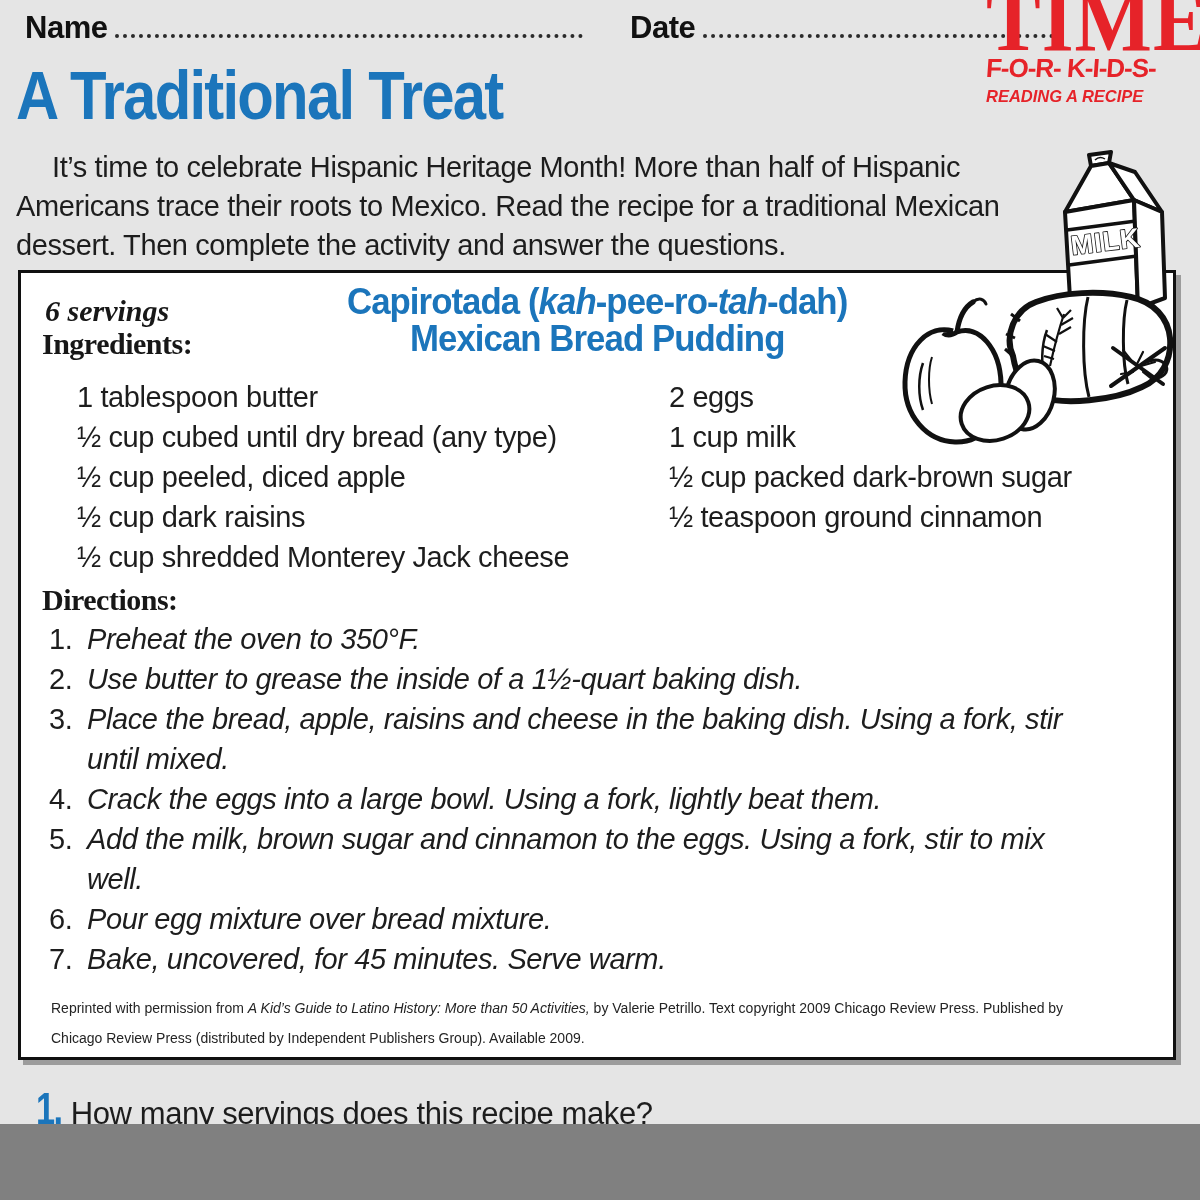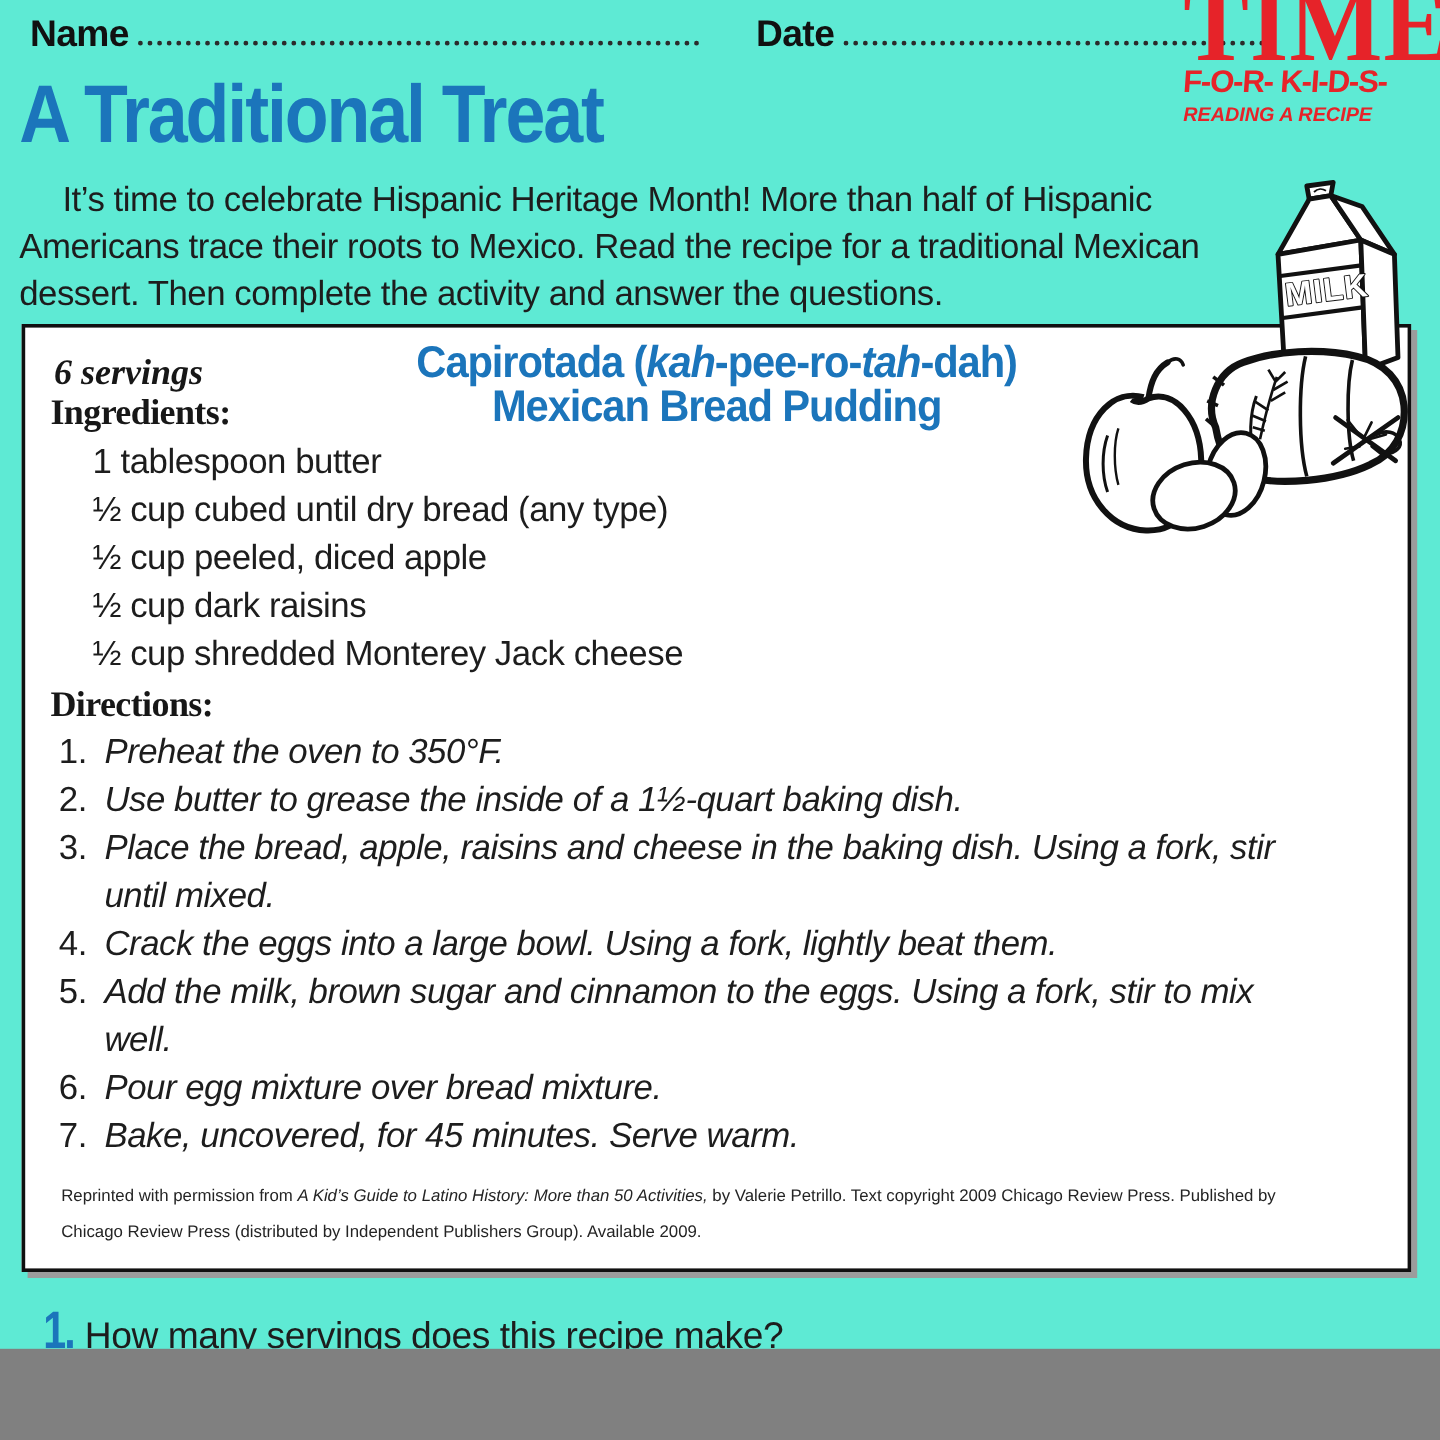--- a/index.html
+++ b/index.html
@@ -1,18 +1,18 @@
 <!DOCTYPE html>
 <html><head>
 <meta charset="utf-8">
 <style>
   * { margin:0; padding:0; box-sizing:border-box; }
   html,body { background:#ffffff; }
   #page {
-    position:relative; width:1200px; height:1200px; background:#5eead4;
+    position:relative; width:1200px; height:1200px; background:#e5e5e5;
     overflow:hidden; font-family:"Liberation Sans", sans-serif; color:#1c1c1c;
   }
   
   .field { position:absolute; display:flex; align-items:flex-end; }
   .field-label { font-weight:bold; font-size:31px; letter-spacing:-0.5px; color:#111; line-height:1; }
   .leader { flex:1; border-bottom:4px dotted #2b2b2b; margin:0 0 5px 8px; height:1px; }
   #name-field { left:25px; top:12px; width:558px; }
   #date-field { left:630px; top:12px; width:432px; }
   #logo { position:absolute; right:6px; top:0; width:208px; text-align:left; }
   .logo-time {
@@ -48,21 +48,21 @@
   }
   .it { font-style:italic; }
   #servings {
     margin:-62px 0 0 24px; font-family:"Liberation Serif", serif;
     font-weight:bold; font-style:italic; font-size:30px; color:#171717; width:300px; line-height:32px;
   }
   .section-label {
     margin-left:21px; font-family:"Liberation Serif", serif; font-weight:bold;
     font-size:30px; color:#171717; line-height:34px; letter-spacing:-0.5px;
   }
-  #ingredients-cols { display:flex; margin-top:4px; }
+  #ingredients-cols { display:flex; margin-top:16px; }
   .ing-col { font-size:29px; letter-spacing:-0.4px; color:#1d1d1d; }
   .ing-col > div { line-height:40px; white-space:nowrap; }
   #ing-left { margin-left:56px; width:592px; }
   #ing-right { flex:1; }
   #directions-label { margin-top:6px; }
   #directions { margin:2px 0 0 28px; width:1014px; }
   .dir-item { display:flex; font-size:29px; line-height:40px; letter-spacing:-0.4px; color:#1d1d1d; }
   .dir-num { flex:none; width:38px; }
   .dir-text { flex:1;font-style:italic; }
   #credit {
@@ -112,20 +112,26 @@
     <div class="section-label">Ingredients:</div>
 
     <div id="ingredients-cols">
       <div id="ing-left" class="ing-col">
         <div>1 tablespoon butter</div>
         <div>½ cup cubed until dry bread (any type)</div>
         <div>½ cup peeled, diced apple</div>
         <div>½ cup dark raisins</div>
         <div>½ cup shredded Monterey Jack cheese</div>
       </div>
+      <div id="ing-right" class="ing-col">
+        <div>2 eggs</div>
+        <div>1 cup milk</div>
+        <div>½ cup packed dark-brown sugar</div>
+        <div>½ teaspoon ground cinnamon</div>
+      </div>
     </div>
 
     <div id="directions-label" class="section-label">Directions:</div>
 
     <div id="directions">
       <div class="dir-item">
           <span class="dir-num">1.</span>
           <span class="dir-text">Preheat the oven to 350°F.</span>
         </div>
       <div class="dir-item">

